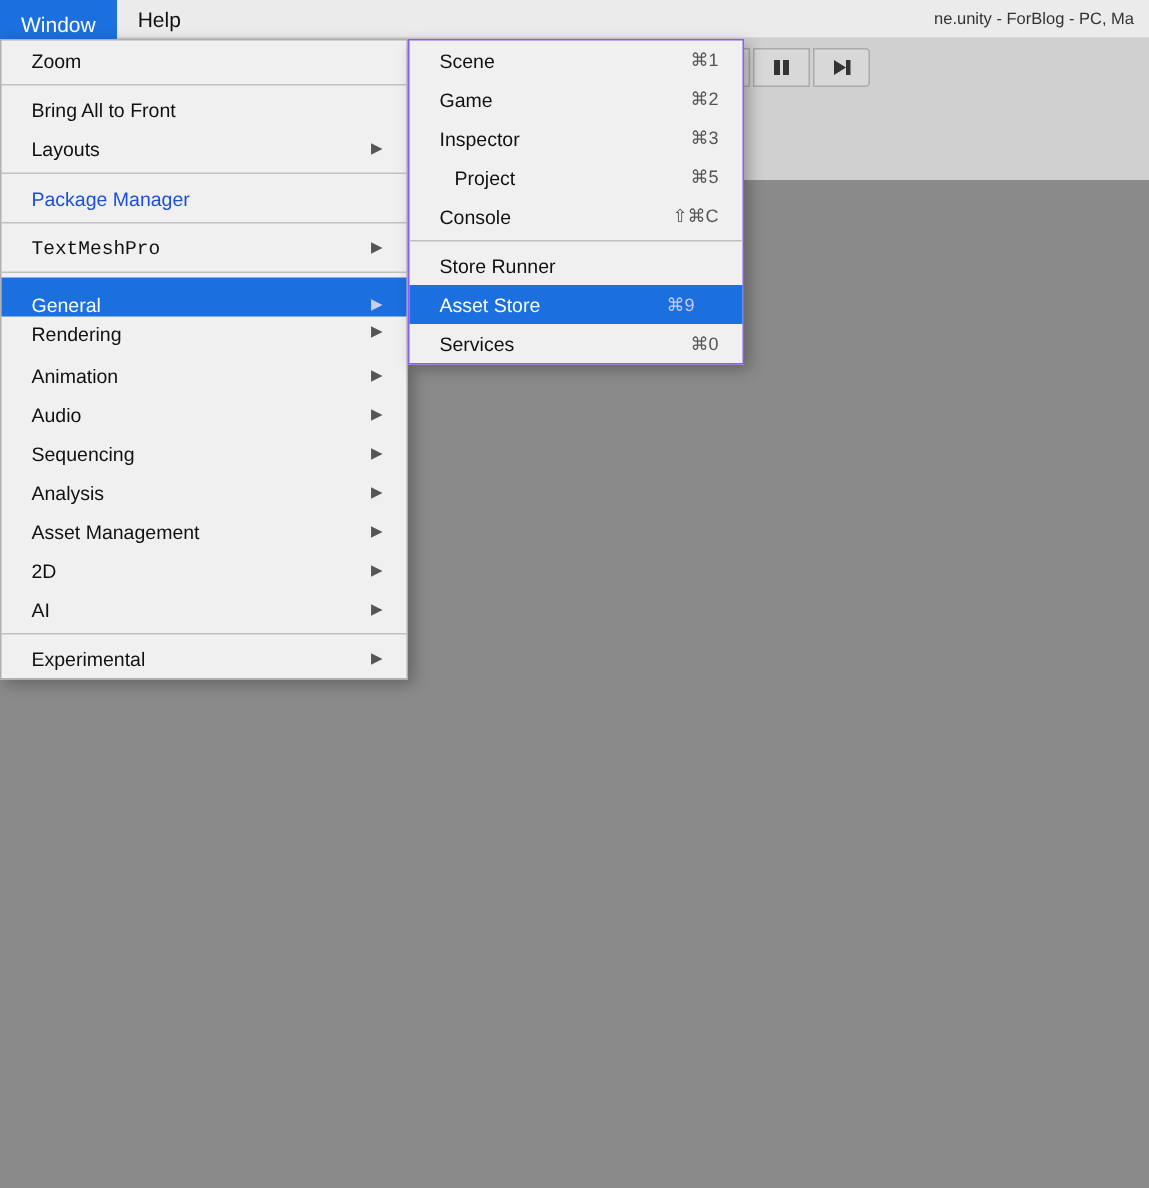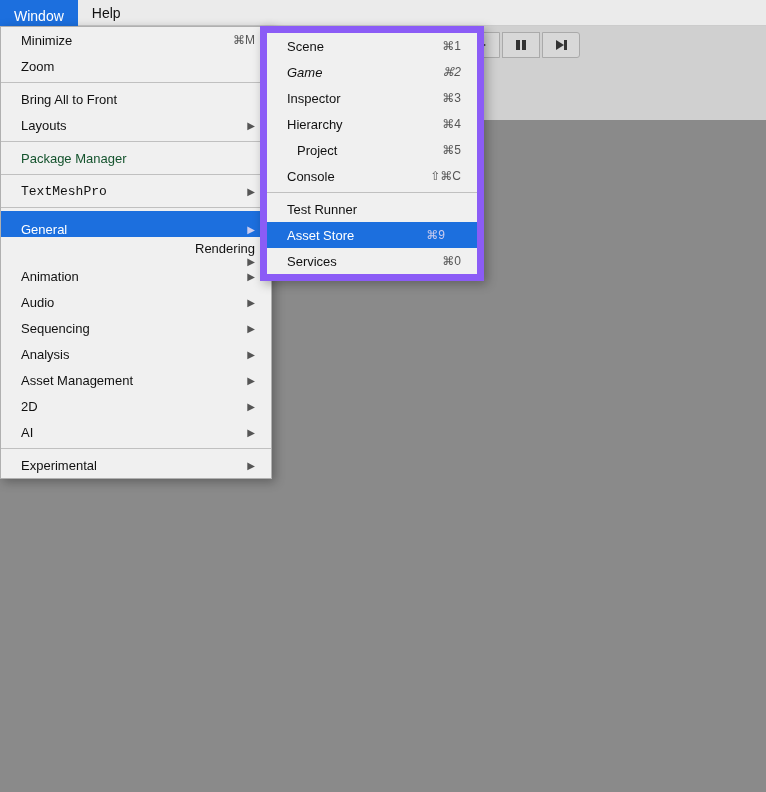--- a/index.html
+++ b/index.html
@@ -21,20 +21,23 @@
 <div style="position:absolute;top:0;left:440px;right:0;height:120px;background:#d0d0d0;"></div>
 
 <div style="position:absolute;top:0;left:0;right:0;height:26px;background:#ebebeb;border-bottom:1px solid #ccc;display:flex;align-items:stretch;z-index:100;">
   <div style="padding:16px 14px;display:flex;align-items:center;background:#1c6fde;color:#fff;font-size:14px;cursor:pointer;justify-content:center;">
     <span>Window</span>
   </div>
   <div style="padding:0 14px;display:flex;align-items:center;color:#111;font-size:14px;cursor:pointer;">
     <span>Help</span>
   </div>
 
+  <div style="margin-left:auto;padding-right:10px;display:flex;align-items:center;font-size:11px;color:#333;">
+    <span>ne.unity - ForBlog - PC, Ma</span>
+  </div>
 </div>
 
 <div style="position:absolute;top:32px;left:462px;display:flex;gap:2px;z-index:50;">
   <div style="width:38px;height:26px;background:#d8d8d8;border:1px solid #aaa;border-radius:3px 0 0 3px;display:flex;align-items:center;justify-content:center;cursor:pointer;">
     <svg width="14" height="14" viewBox="0 0 14 14">
         <polygon points="3,2 12,7 3,12" fill="#333"></polygon>
       </svg>
   </div>
   <div style="width:38px;height:26px;background:#d8d8d8;border:1px solid #aaa;border-radius:0;display:flex;align-items:center;justify-content:center;cursor:pointer;">
     <svg width="14" height="14" viewBox="0 0 14 14">
@@ -46,57 +49,53 @@
     <svg width="14" height="14" viewBox="0 0 14 14">
         <polygon points="2,2 10,7 2,12" fill="#333"></polygon>
         <rect x="10" y="2" width="3" height="10" fill="#333"></rect>
       </svg>
   </div>
 </div>
 
 <div style="position:absolute;top:26px;left:0;width:272px;background:#f0f0f0;border:1px solid #b0b0b0;box-shadow:3px 3px 10px rgba(0,0,0,0.3);z-index:200;">
 
   <div style="display:flex;align-items:center;padding:4px 16px 4px 20px;height:26px;cursor:pointer;font-size:13px;color:#111;">
-    <span style="flex:1;">Minimize</span>
-    <span style="font-size:12px;color:#555;">⌘M</span>
-  </div>
-  <div style="display:flex;align-items:center;padding:4px 16px 4px 20px;height:26px;cursor:pointer;font-size:13px;color:#111;">
     <span style="flex:1;">Zoom</span>
   </div>
 
   <div style="height:1px;background:#c0c0c0;margin:3px 0;"></div>
 
   <div style="display:flex;align-items:center;padding:4px 16px 4px 20px;height:26px;cursor:pointer;font-size:13px;color:#111;">
     <span style="flex:1;">Bring All to Front</span>
   </div>
   <div style="display:flex;align-items:center;padding:4px 16px 4px 20px;height:26px;cursor:pointer;font-size:13px;color:#111;">
     <span style="flex:1;">Layouts</span>
     <span style="font-size:10px;color:#555;">▶</span>
   </div>
 
   <div style="height:1px;background:#c0c0c0;margin:3px 0;"></div>
 
-  <div style="display:flex;align-items:center;padding:4px 16px 4px 20px;height:26px;cursor:pointer;font-size:13px;color:#14532d;">
+  <div style="display:flex;align-items:center;padding:4px 16px 4px 20px;height:26px;cursor:pointer;font-size:13px;color:#1d4ed8;">
     <span style="flex:1;">Package Manager</span>
   </div>
 
   <div style="height:1px;background:#c0c0c0;margin:3px 0;"></div>
 
   <div style="display:flex;align-items:center;padding:4px 16px 4px 20px;height:26px;cursor:pointer;font-size:13px;color:#111;">
     <span style="flex:1;font-family:Liberation Mono, monospace;">TextMeshPro</span>
     <span style="font-size:10px;color:#555;">▶</span>
   </div>
 
   <div style="height:1px;background:#c0c0c0;margin:3px 0;"></div>
 
   <div style="display:flex;align-items:center;padding:14px 16px 4px 20px;height:26px;cursor:pointer;font-size:13px;color:#fff;background:#1c6fde;">
     <span style="flex:1;font-weight:500;">General</span>
     <span style="font-size:10px;color:#cce;">▶</span>
   </div>
-  <div style="display:flex;align-items:flex-end;padding:4px 16px 4px 20px;height:26px;cursor:pointer;font-size:13px;color:#111;flex-direction:column;">
+  <div style="display:flex;align-items:flex-start;padding:4px 16px 4px 20px;height:26px;cursor:pointer;font-size:13px;color:#111;">
     <span style="flex:1;">Rendering</span>
     <span style="font-size:10px;color:#555;">▶</span>
   </div>
   <div style="display:flex;align-items:center;padding:4px 16px 4px 20px;height:26px;cursor:pointer;font-size:13px;color:#111;">
     <span style="flex:1;">Animation</span>
     <span style="font-size:10px;color:#555;">▶</span>
   </div>
   <div style="display:flex;align-items:center;padding:4px 16px 4px 20px;height:26px;cursor:pointer;font-size:13px;color:#111;">
     <span style="flex:1;">Audio</span>
     <span style="font-size:10px;color:#555;">▶</span>
@@ -123,51 +122,47 @@
   </div>
 
   <div style="height:1px;background:#c0c0c0;margin:3px 0;"></div>
 
   <div style="display:flex;align-items:center;padding:4px 16px 4px 20px;height:26px;cursor:pointer;font-size:13px;color:#111;">
     <span style="flex:1;">Experimental</span>
     <span style="font-size:10px;color:#555;">▶</span>
   </div>
 </div>
 
-<div style="position:absolute;top:26px;left:260px;width:224px;background:#f0f0f0;border:7px solid #8b5cf6;box-shadow:3px 3px 10px rgba(0,0,0,0.3);z-index:201;">
+<div style="position:absolute;top:26px;left:272px;width:224px;background:#f0f0f0;border:1px solid #8b5cf6;box-shadow:3px 3px 10px rgba(0,0,0,0.3);z-index:201;">
 
   <div style="display:flex;align-items:center;padding:4px 16px 4px 20px;height:26px;cursor:pointer;font-size:13px;color:#111;">
     <span style="flex:1;">Scene</span>
     <span style="font-size:12px;color:#555;">⌘1</span>
   </div>
-  <div style="display:flex;align-items:center;padding:4px 16px 4px 20px;height:26px;cursor:pointer;font-size:13px;color:#111;font-style:italic;">
+  <div style="display:flex;align-items:center;padding:4px 16px 4px 20px;height:26px;cursor:pointer;font-size:13px;color:#111;">
     <span style="flex:1;">Game</span>
     <span style="font-size:12px;color:#555;">⌘2</span>
   </div>
   <div style="display:flex;align-items:center;padding:4px 16px 4px 20px;height:26px;cursor:pointer;font-size:13px;color:#111;">
     <span style="flex:1;">Inspector</span>
     <span style="font-size:12px;color:#555;">⌘3</span>
-  </div>
-  <div style="display:flex;align-items:center;padding:4px 16px 4px 20px;height:26px;cursor:pointer;font-size:13px;color:#111;">
-    <span style="flex:1;">Hierarchy</span>
-    <span style="font-size:12px;color:#555;">⌘4</span>
   </div>
   <div style="display:flex;align-items:center;padding:4px 16px 4px 20px;height:26px;cursor:pointer;font-size:13px;color:#111;margin-left:10px;">
     <span style="flex:1;">Project</span>
     <span style="font-size:12px;color:#555;">⌘5</span>
   </div>
   <div style="display:flex;align-items:center;padding:4px 16px 4px 20px;height:26px;cursor:pointer;font-size:13px;color:#111;">
     <span style="flex:1;">Console</span>
     <span style="font-size:12px;color:#555;">⇧⌘C</span>
   </div>
 
   <div style="height:1px;background:#c0c0c0;margin:3px 0;"></div>
 
   <div style="display:flex;align-items:center;padding:4px 16px 4px 20px;height:26px;cursor:pointer;font-size:13px;color:#111;">
-    <span style="flex:1;">Test Runner</span>
+    <span style="flex:1;">Store Runner</span>
   </div>
 
   <div style="display:flex;align-items:center;padding:4px 32px 4px 20px;height:26px;cursor:pointer;font-size:13px;color:#fff;background:#1c6fde;">
     <span style="flex:1;font-weight:500;">Asset Store</span>
     <span style="font-size:12px;color:#cce;">⌘9</span>
   </div>
   <div style="display:flex;align-items:center;padding:4px 16px 4px 20px;height:26px;cursor:pointer;font-size:13px;color:#111;">
     <span style="flex:1;">Services</span>
     <span style="font-size:12px;color:#555;">⌘0</span>
   </div>

